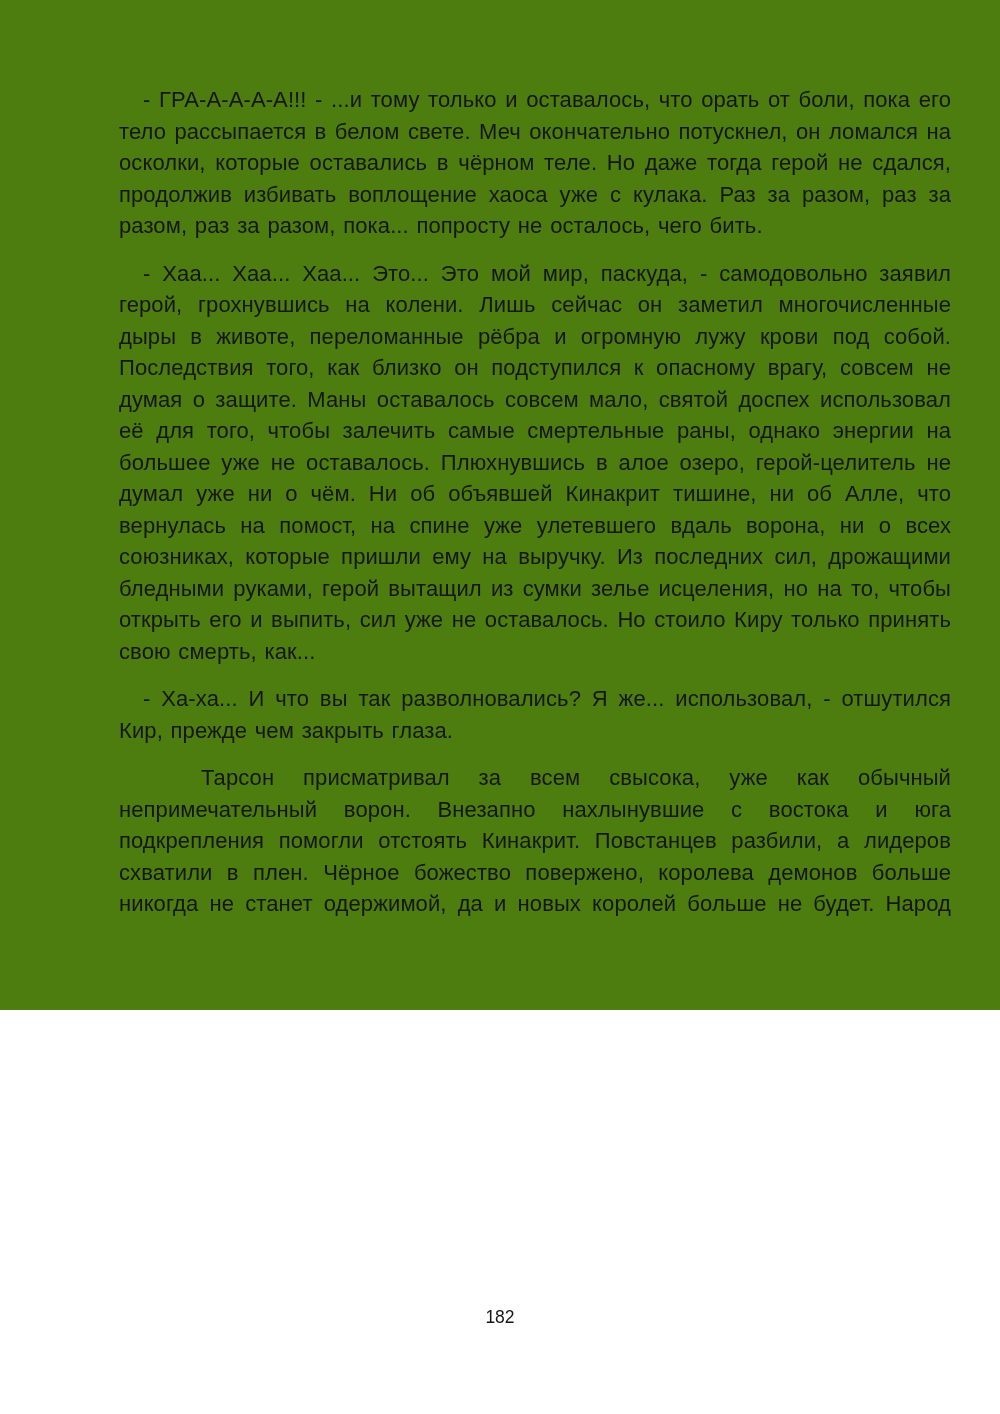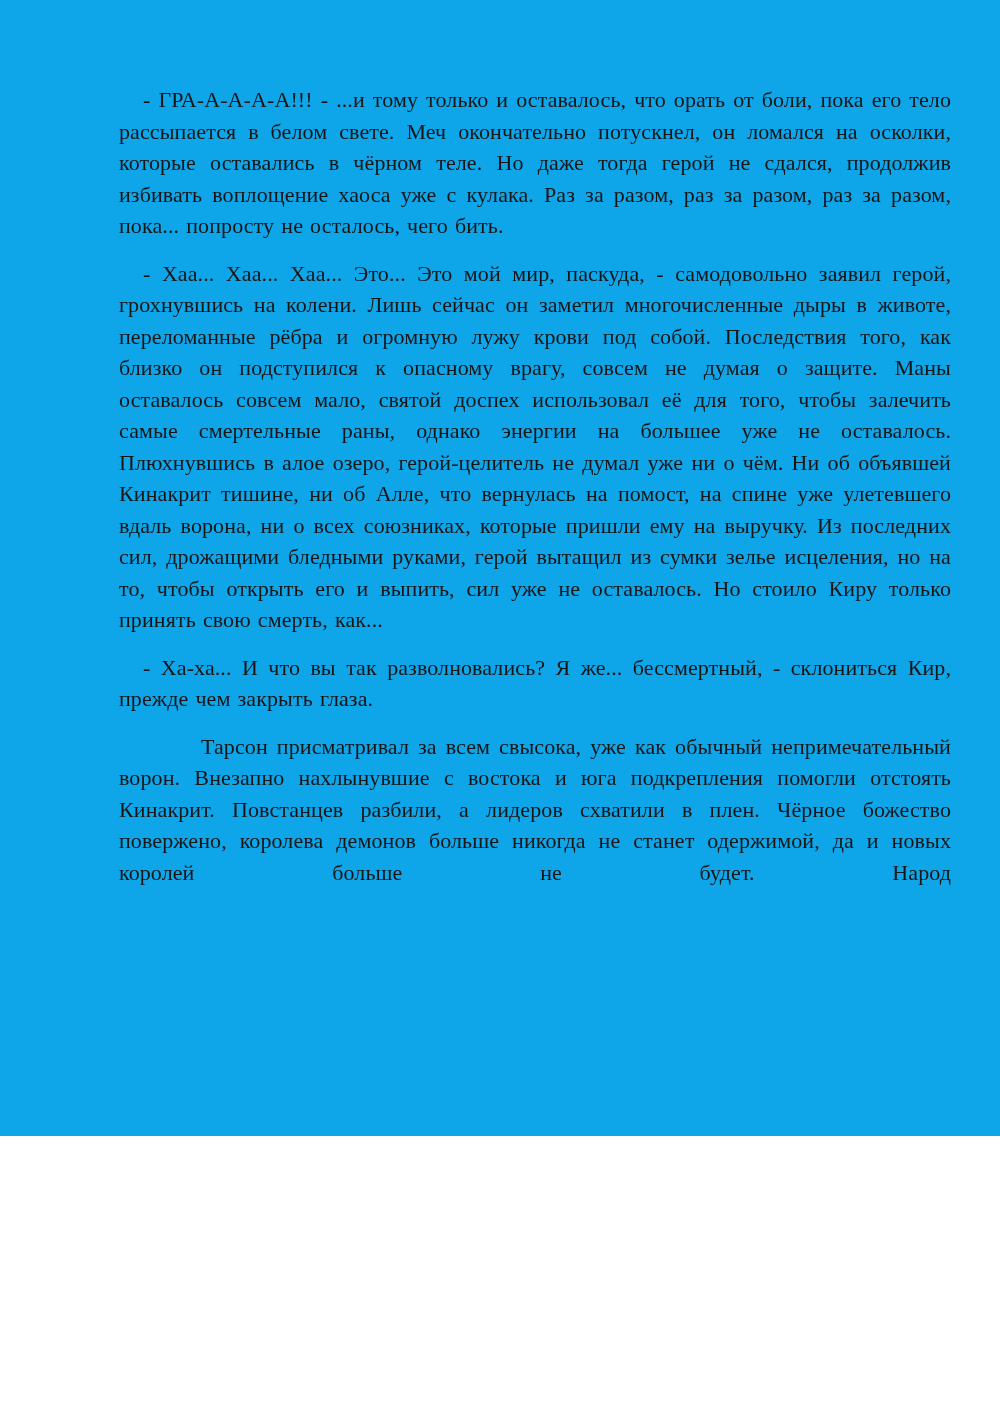--- a/index.html
+++ b/index.html
@@ -8,23 +8,23 @@
   }
   body {
     width: 1000px;
     height: 1414px;
     background: #ffffff;
     overflow: hidden;
   }
   .page {
     position: relative;
     width: 1000px;
-    height: 1136px;
-    background: #0ea5e9;
-    font-family: Liberation Serif, serif;
+    height: 1010px;
+    background: #4d7c0f;
+    font-family: Liberation Sans, sans-serif;
     color: #161616;
   }
   .text-block {
     position: absolute;
     left: 119px;
     top: 84px;
     width: 832px;
   }
   p.para {
     margin: 0 0 16px 0;
@@ -55,16 +55,17 @@
     color: #161616;
   }
 </style>
 </head>
 <body style="background: rgb(255, 255, 255);">
 
 <div class="page" style="color: rgb(22, 22, 22);">
   <div class="text-block">
     <p class="para dialogue">- ГРА-А-А-А-А!!! - ...и тому только и оставалось, что орать от боли, пока его тело рассыпается в белом свете. Меч окончательно потускнел, он ломался на осколки, которые оставались в чёрном теле. Но даже тогда герой не сдался, продолжив избивать воплощение хаоса уже с кулака. Раз за разом, раз за разом, раз за разом, пока... попросту не осталось, чего бить.</p>
     <p class="para dialogue">- Хаа... Хаа... Хаа... Это... Это мой мир, паскуда, - самодовольно заявил герой, грохнувшись на колени. Лишь сейчас он заметил многочисленные дыры в животе, переломанные рёбра и огромную лужу крови под собой. Последствия того, как близко он подступился к опасному врагу, совсем не думая о защите. Маны оставалось совсем мало, святой доспех использовал её для того, чтобы залечить самые смертельные раны, однако энергии на большее уже не оставалось. Плюхнувшись в алое озеро, герой-целитель не думал уже ни о чём. Ни об объявшей Кинакрит тишине, ни об Алле, что вернулась на помост, на спине уже улетевшего вдаль ворона, ни о всех союзниках, которые пришли ему на выручку. Из последних сил, дрожащими бледными руками, герой вытащил из сумки зелье исцеления, но на то, чтобы открыть его и выпить, сил уже не оставалось. Но стоило Киру только принять свою смерть, как...</p>
-    <p class="para dialogue">- Ха-ха... И что вы так разволновались? Я же... бессмертный, - склониться Кир, прежде чем закрыть глаза.</p>
+    <p class="para dialogue">- Ха-ха... И что вы так разволновались? Я же... использовал, - отшутился Кир, прежде чем закрыть глаза.</p>
     <p class="para narration justify-last">Тарсон присматривал за всем свысока, уже как обычный непримечательный ворон. Внезапно нахлынувшие с востока и юга подкрепления помогли отстоять Кинакрит. Повстанцев разбили, а лидеров схватили в плен. Чёрное божество повержено, королева демонов больше никогда не станет одержимой, да и новых королей больше не будет. Народ</p>
   </div>
+  <div class="page-number">182</div>
 </div>
 
 </body></html>

